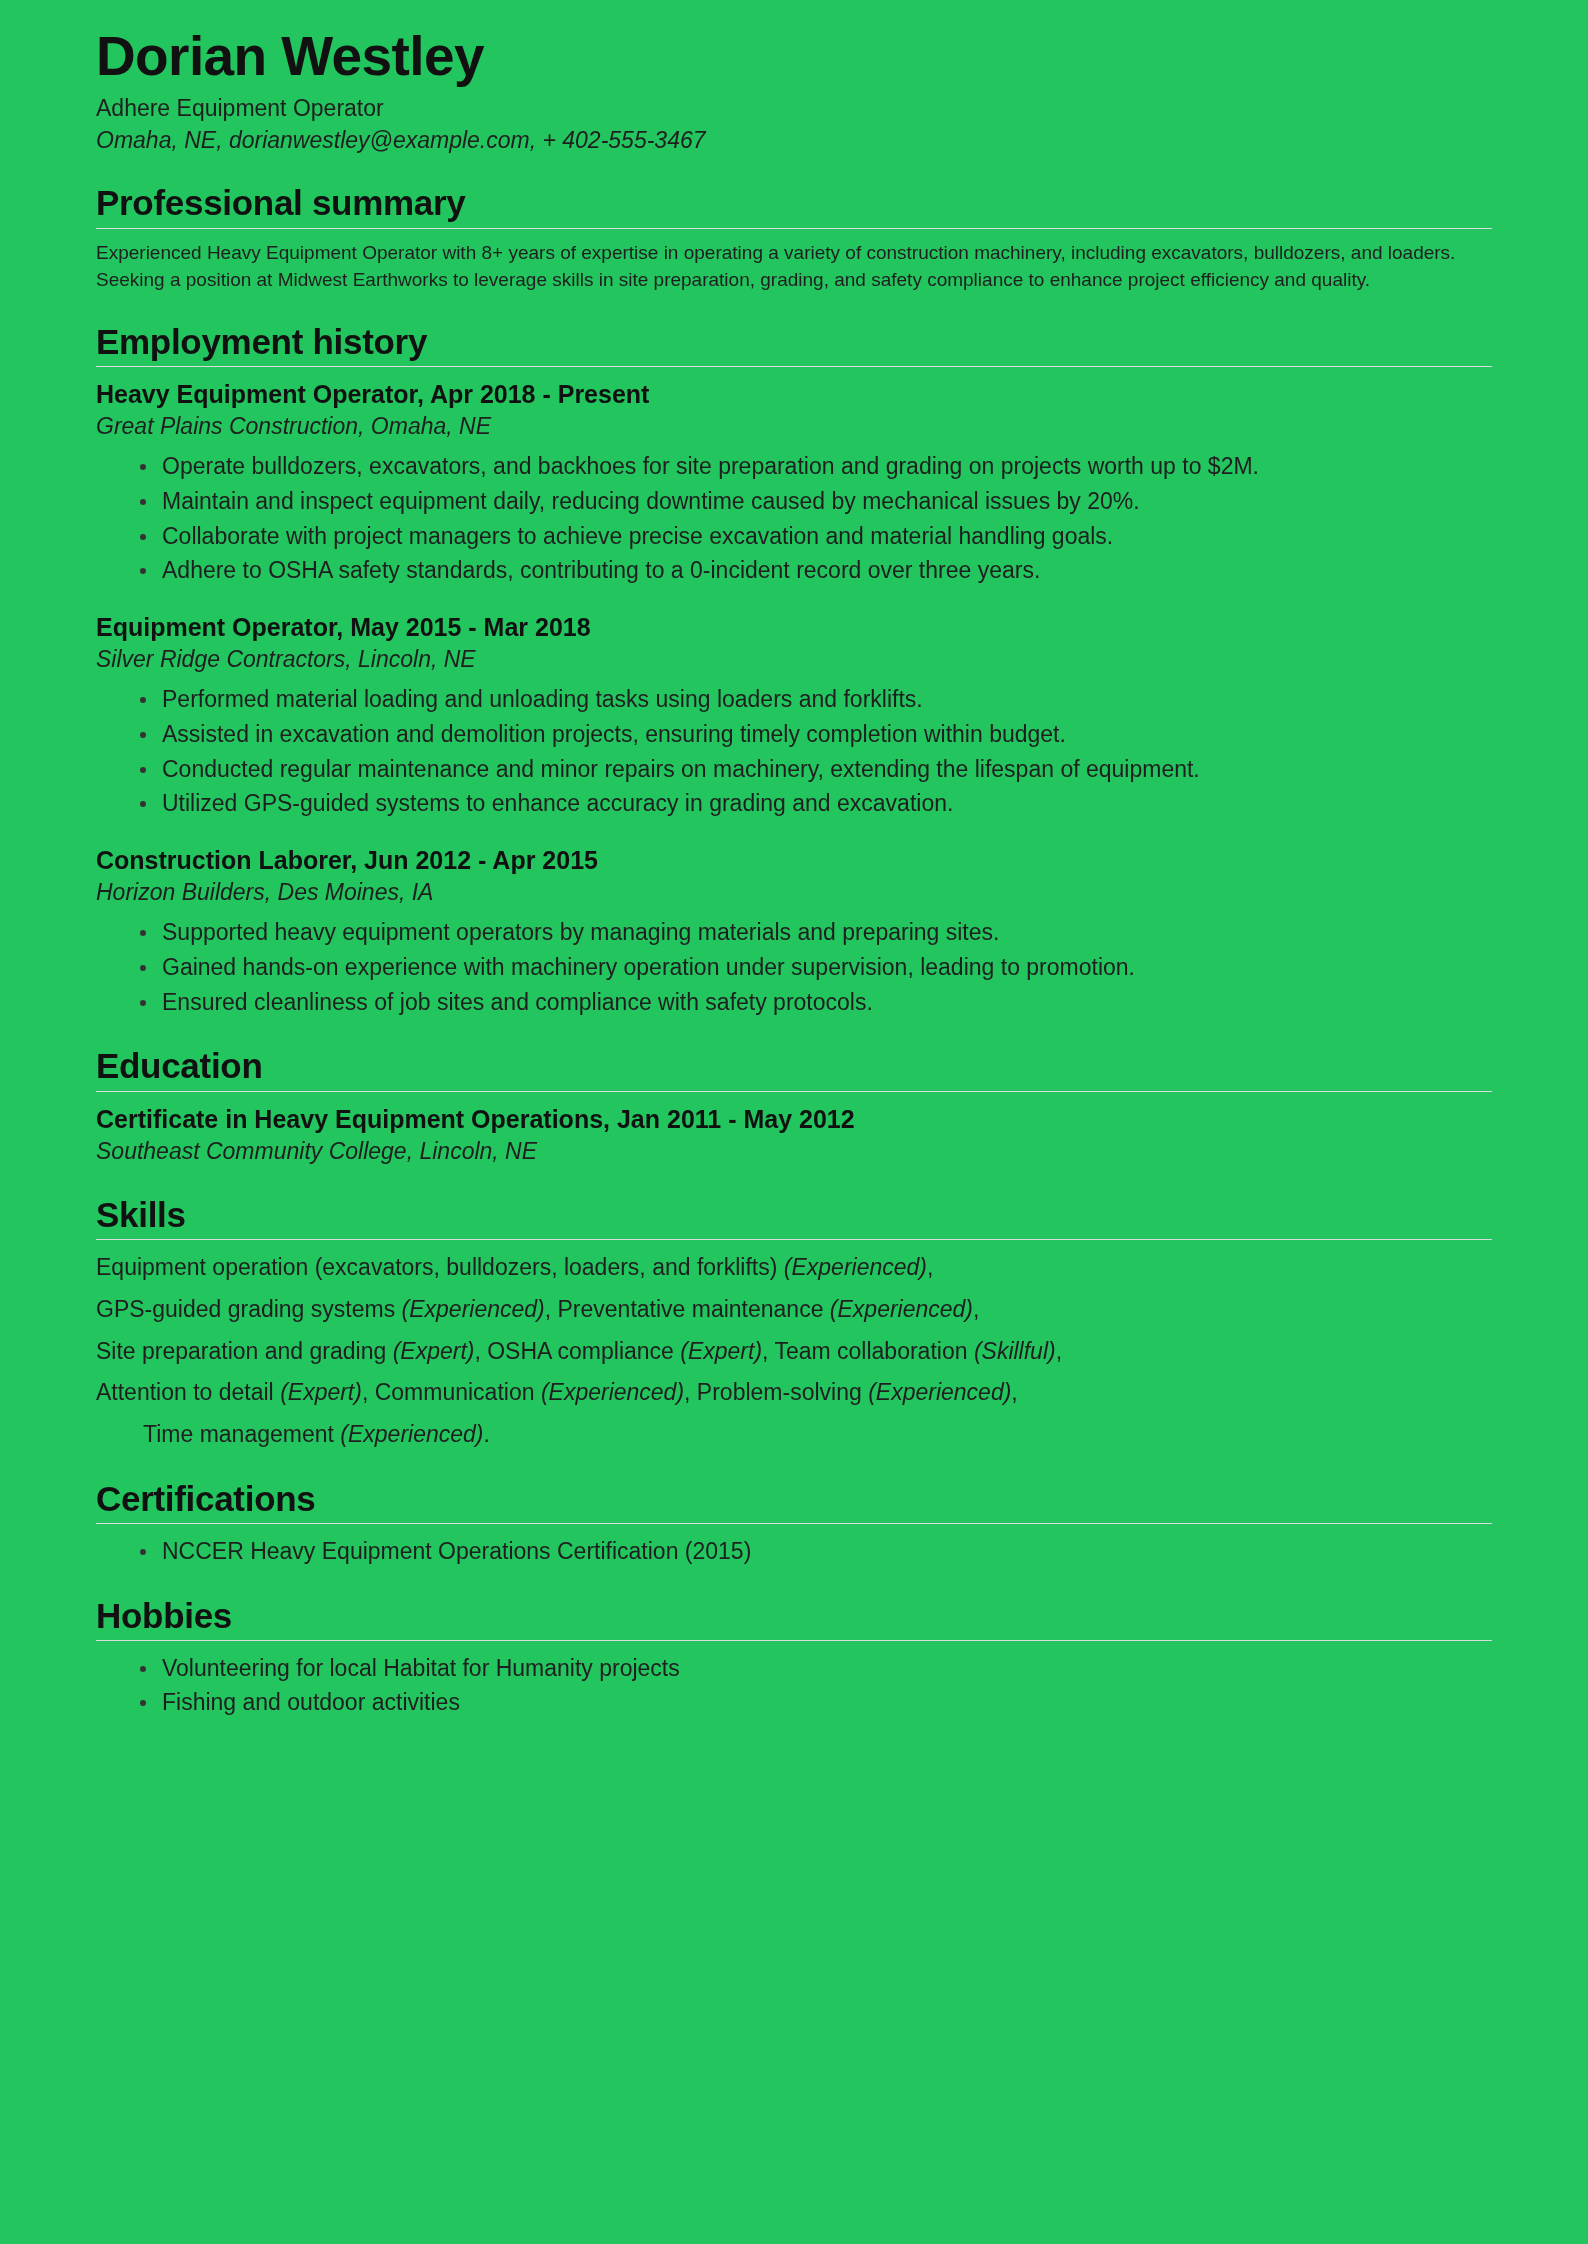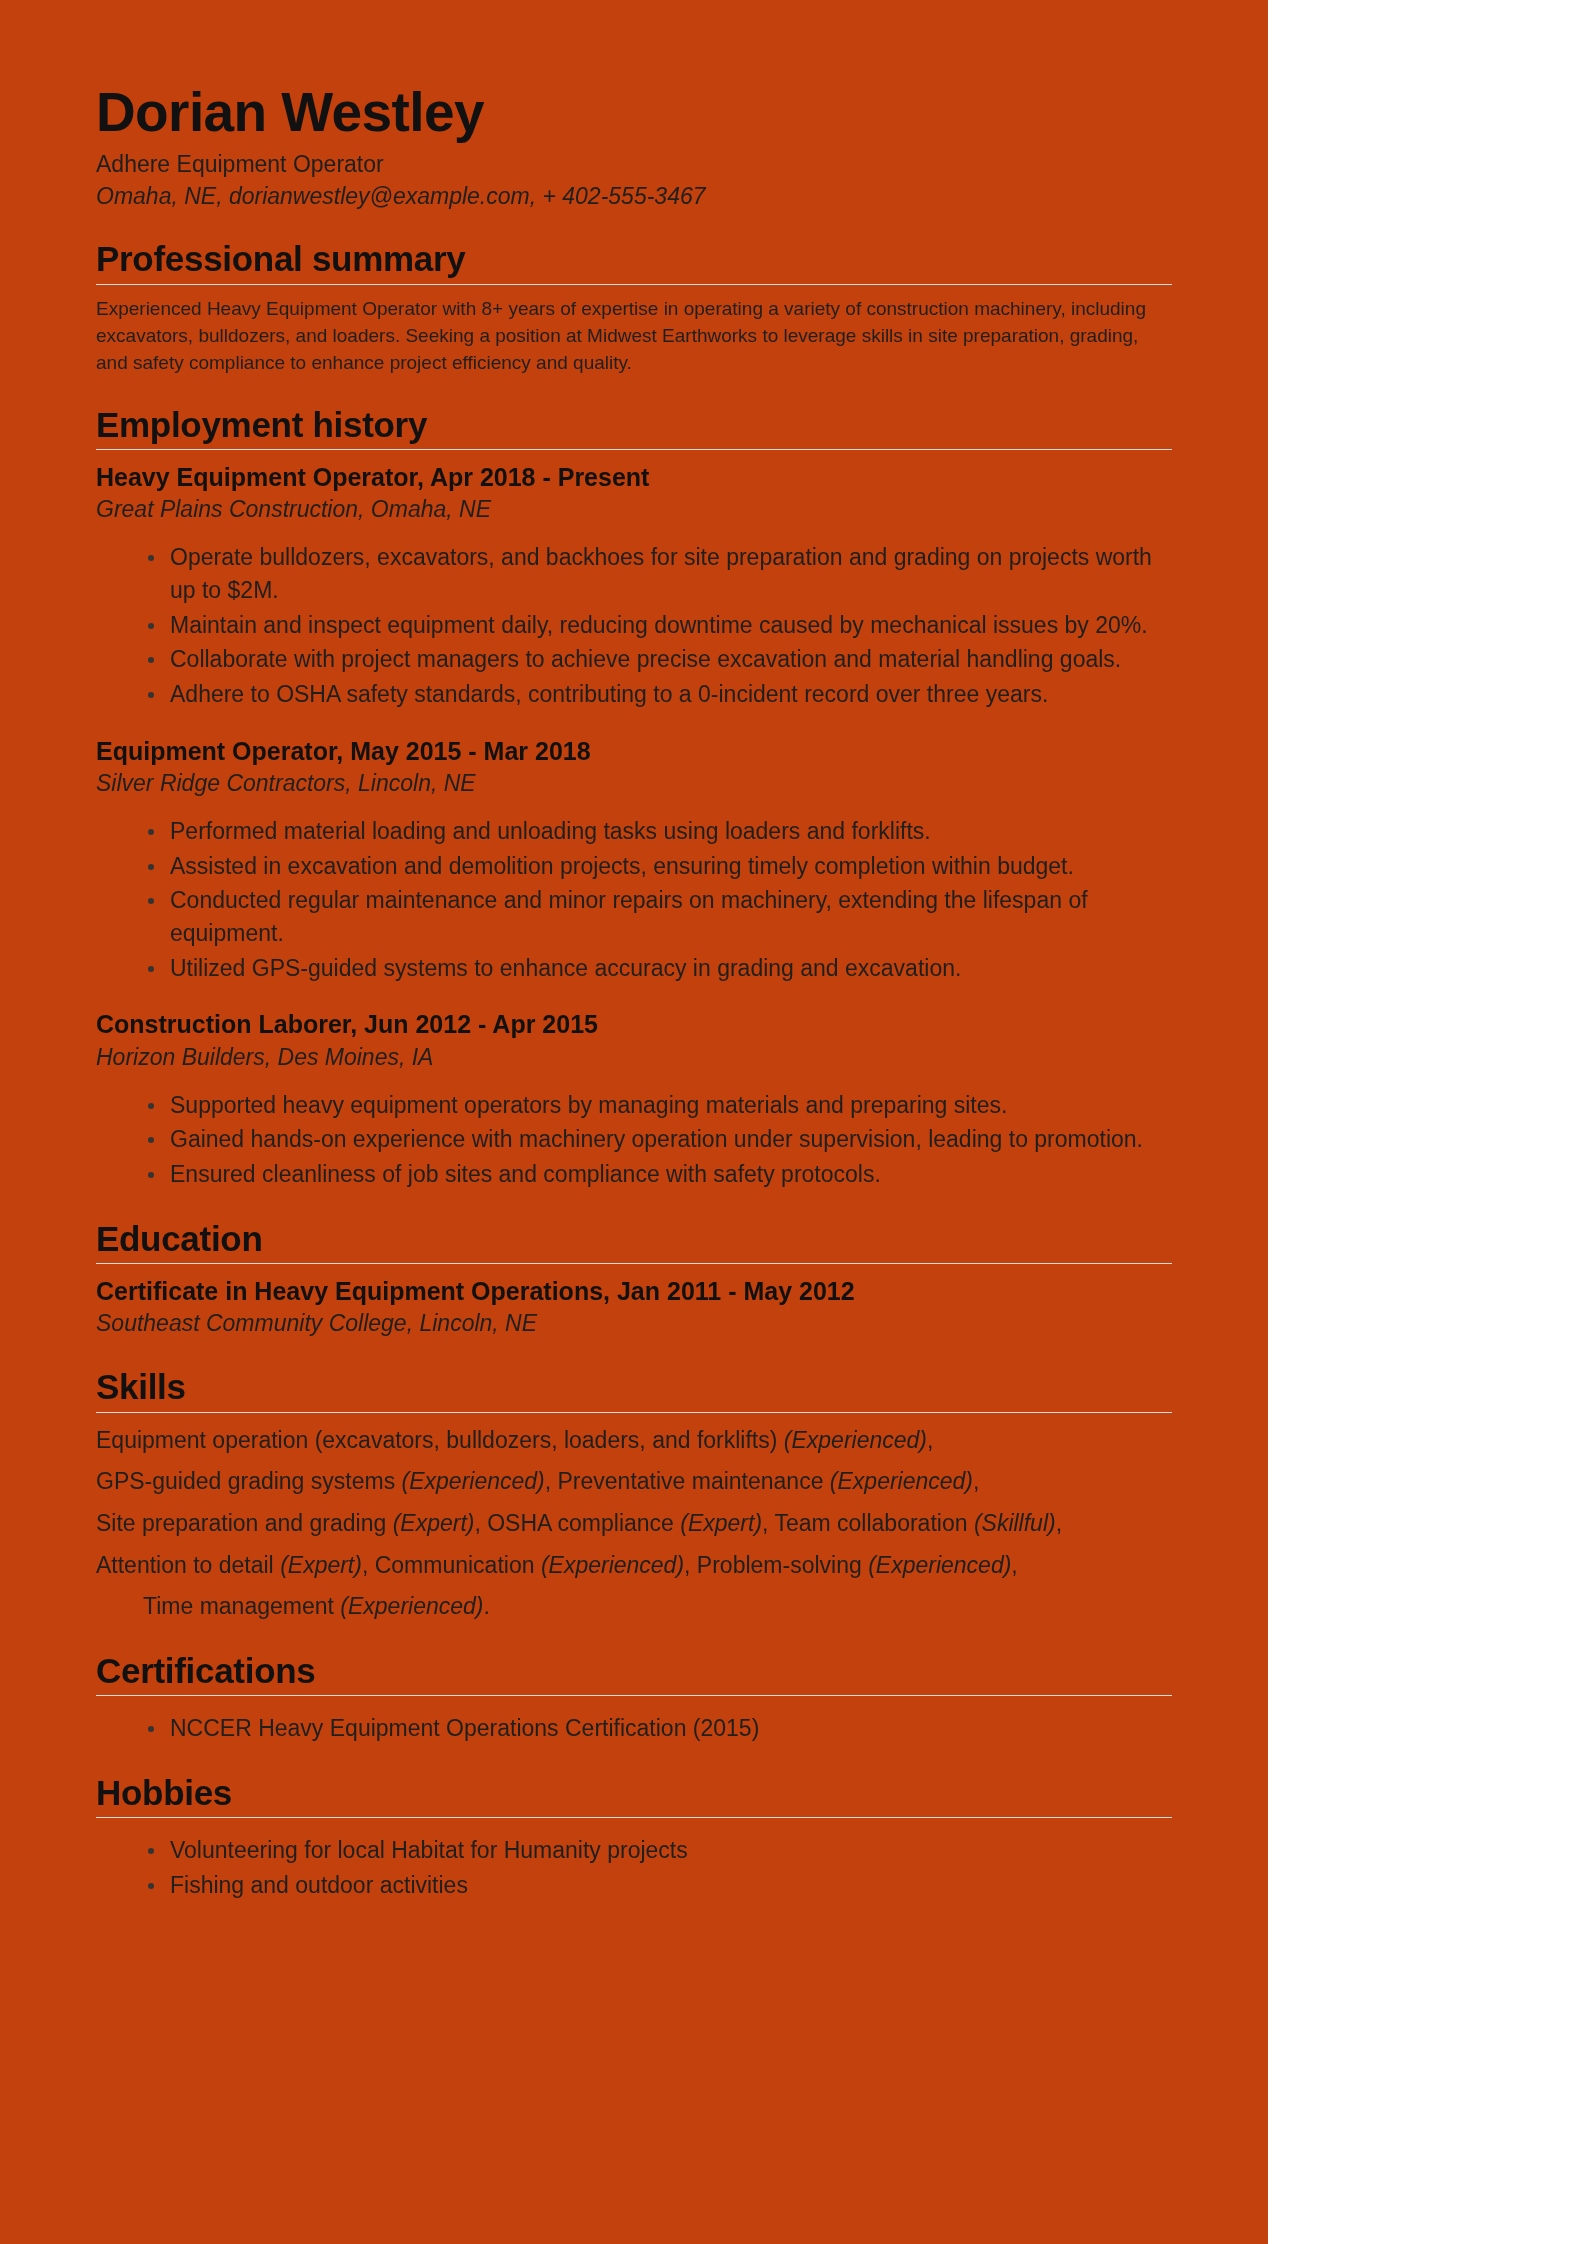--- a/index.html
+++ b/index.html
@@ -8,25 +8,25 @@
     background: #ffffff;
   }
   body {
     width: 1588px;
     height: 2244px;
     font-family: "Liberation Sans", sans-serif;
     color: #1a1a1a;
     -webkit-font-smoothing: antialiased;
   }
   .page {
-    width: 1268px;
+    width: 1588px;
     height: 2244px;
     box-sizing: border-box;
-    padding: 84px 96px 0 96px;
-    background: #c2410c;
+    padding: 28px 96px 0 96px;
+    background: #22c55e;
     position: relative;
   }
   
   .name {
     font-size: 55px;
     font-weight: 700;
     letter-spacing: -0.6px;
     line-height: 1.05;
     margin: 0 0 8px 0;
     color: #111111;
@@ -82,21 +82,21 @@
     color: #111111;
   }
   .entry-sub {
     font-size: 23px;
     font-style: italic;
     line-height: 1.3;
     margin: 0 0 6px 0;
     color: #1f1f1f;
   }
   ul.bullets {
-    margin: 16px;
+    margin: 8px;
     padding: 0 0 0 36px;
     list-style: none;
   }
   ul.bullets li {
     font-size: 23px;
     line-height: 1.42;
     color: #1f1f1f;
     position: relative;
     padding-left: 22px;
     margin-bottom: 2px;

